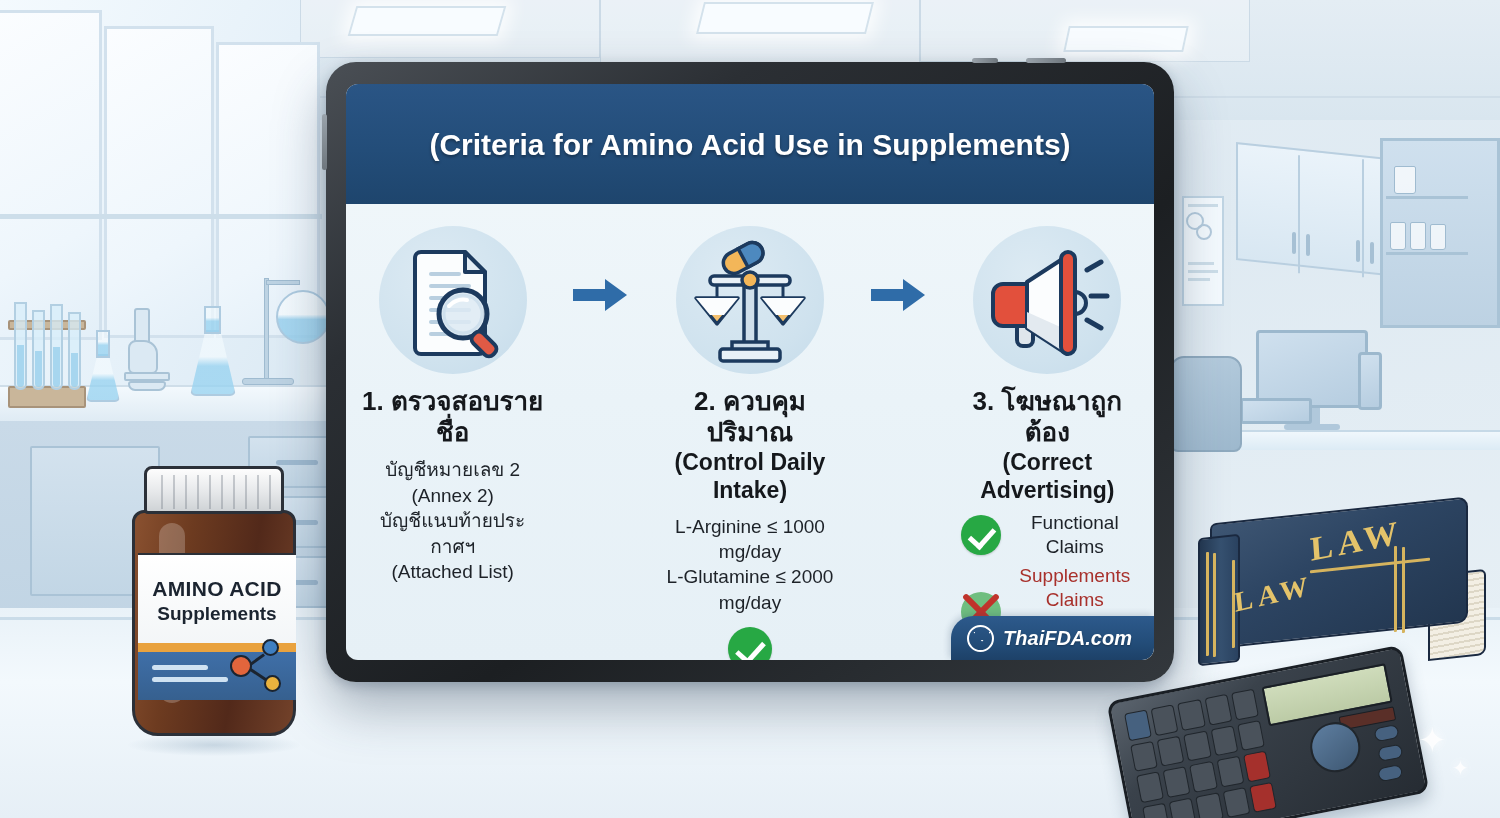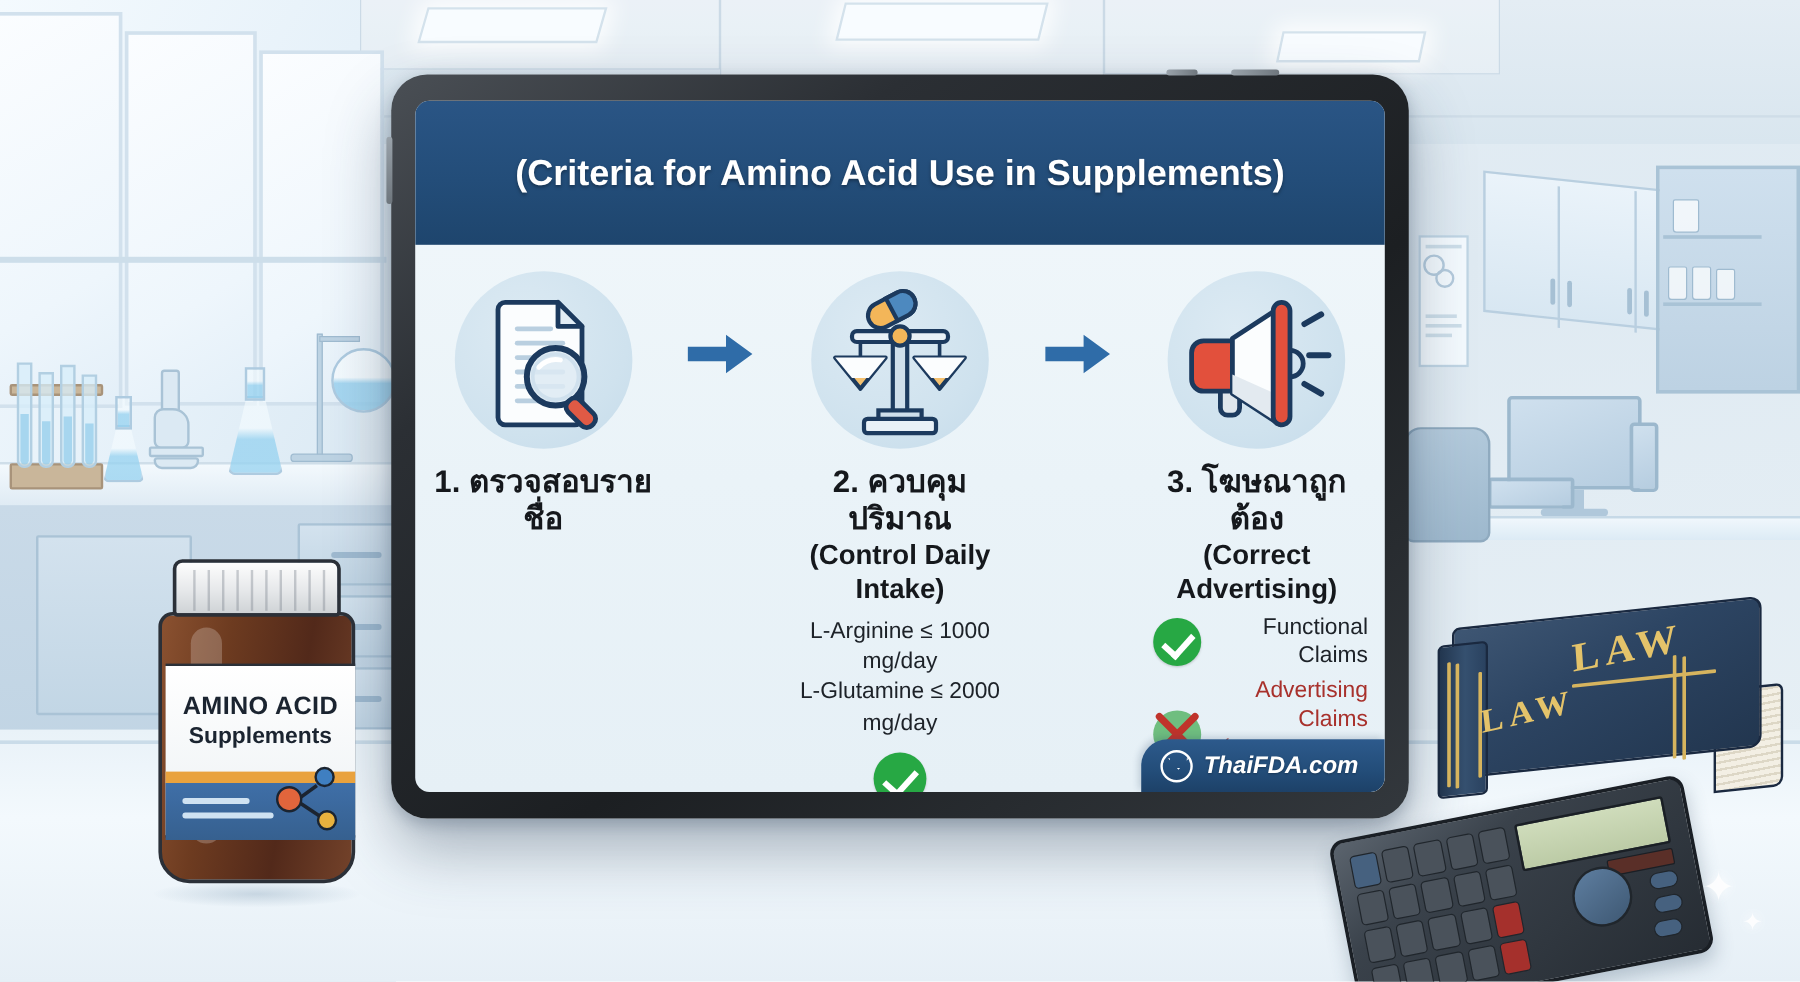--- a/index.html
+++ b/index.html
@@ -240,21 +240,21 @@
     width: 48px; height: 6px; border-radius: 3px; background: #c0332b;
   }
   .x-circle::before { transform: rotate(45deg); }
   .x-circle::after  { transform: rotate(-45deg); }
 
   .claim-row {
     display: flex; align-items: center; justify-content: flex-start;
     gap: 9px; margin-top: 6px; padding-left: 6px;
   }
   .claim-text { text-align: center; line-height: 1.26; font-size: 19px; }
-  .claim-text .l1 { display: block; text-align: right; }
+  .claim-text .l1 { display: block; }
   .claim-text .l2 { display: block; }
   .claim-ok { color: #1d2228; }
   .claim-bad { color: #a8312c; }
 
   
   .badge {
     position: absolute; right: 0; bottom: 0;
     height: 44px; padding: 0 22px 0 16px;
     background: linear-gradient(180deg, #2d5a8c 0%, #234d79 60%, #1d4168 100%);
     border-radius: 22px 0 12px 0;
@@ -520,20 +520,25 @@
                 <line x1="52" y1="96" x2="90" y2="96"></line>
                 <line x1="52" y1="108" x2="84" y2="108"></line>
               </g>
               <circle cx="84" cy="88" r="24" fill="#ddeaf3" fill-opacity=".85" stroke="#1c3a5e" stroke-width="5"></circle>
               <circle cx="84" cy="88" r="19" fill="none" stroke="#cfe0ed" stroke-width="3"></circle>
               <path d="M70 80 q8 -8 18 -6" stroke="#fff" stroke-width="4" fill="none" stroke-linecap="round"></path>
               <rect x="98" y="104" width="14" height="28" rx="6" transform="rotate(-45 105 118)" fill="#e05a45" stroke="#1c3a5e" stroke-width="4"></rect>
             </svg>
           </div>
           <div class="step-th">1. ตรวจสอบรายชื่อ</div>
+          <div class="step-detail">
+            <div>บัญชีหมายเลข 2 (Annex 2)</div>
+            <div>บัญชีแนบท้ายประกาศฯ</div>
+            <div>(Attached List)</div>
+          </div>
         </div>
 
         <div class="arrow">
           <svg viewBox="0 0 56 34" width="56" height="34" aria-hidden="true">
             <path d="M0 11 h32 v-10 l22 16 -22 16 v-10 h-32 z" fill="#2f6ca8"></path>
           </svg>
         </div>
 
         <div class="step">
           <div class="icon-circle">
@@ -592,21 +597,21 @@
           <div class="claim-row">
             <div class="check-circle"></div>
             <div class="claim-text claim-ok">
               <span class="l1">Functional Claims</span>
             </div>
           </div>
 
           <div class="claim-row">
             <div class="x-circle"></div>
             <div class="claim-text claim-bad">
-              <span class="l1">Advertising Claims</span>
+              <span class="l1">Supplements Claims</span>
               <span class="l2">(สรรพคุณทางยา)</span>
             </div>
           </div>
         </div>
 
       </div>
 
       <div class="badge">
         <div class="badge-logo"></div>
         <div class="badge-txt">ThaiFDA.com</div>

